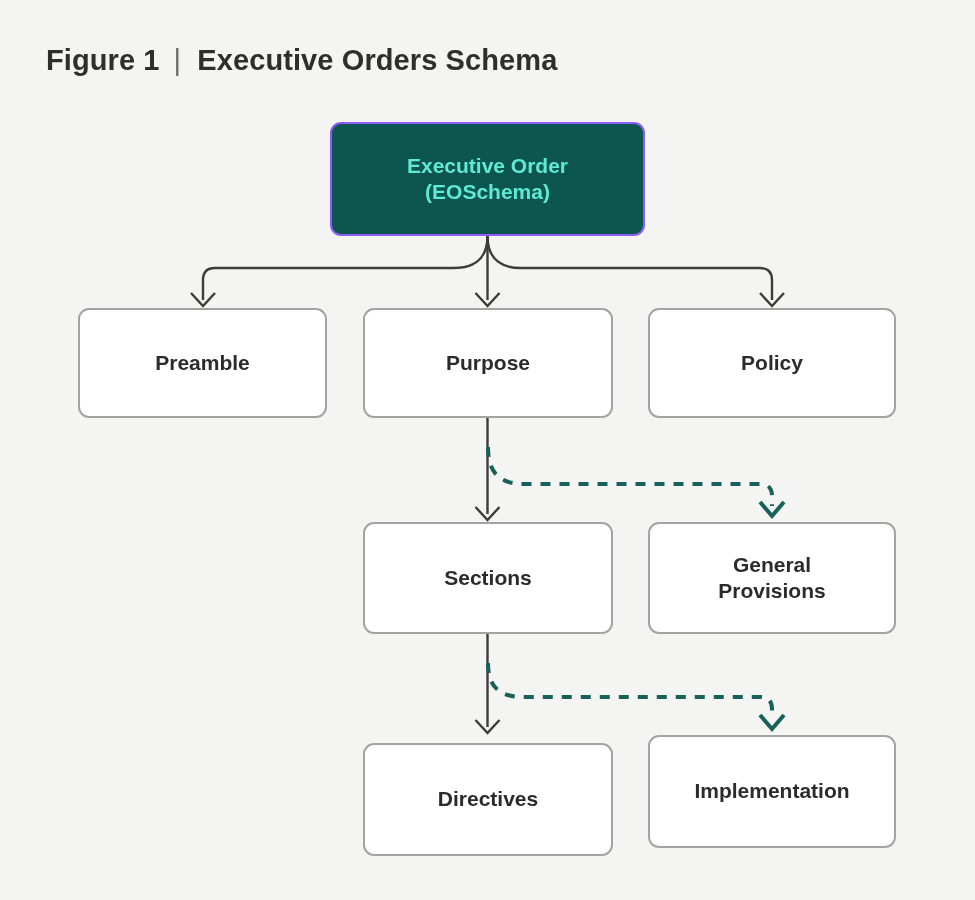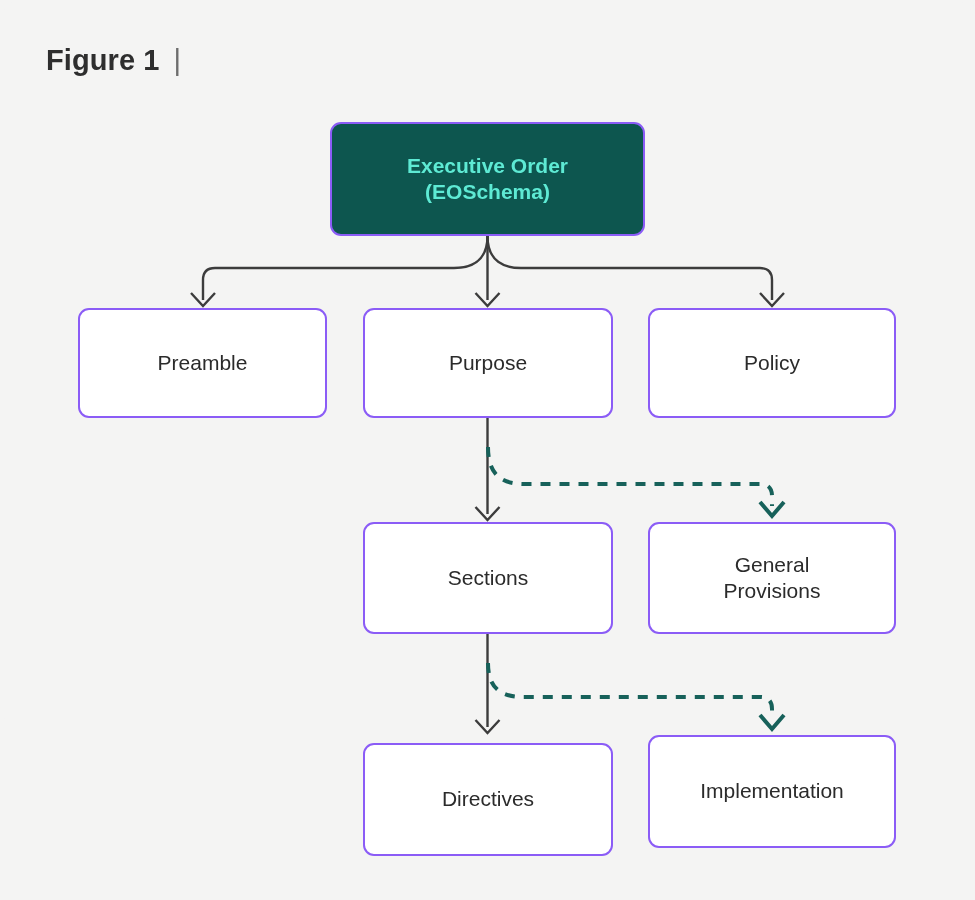--- a/index.html
+++ b/index.html
@@ -59,24 +59,24 @@
     box-sizing: border-box;
     border-radius: 11px;
     display: flex;
     align-items: center;
     justify-content: center;
     text-align: center;
     line-height: 1.24;
   }
   .node-plain {
     background: #ffffff;
-    border: 2px solid #8b5cf6;
+    border: 2px solid #a3a3a3;
     color: #2b2b2b;
     font-size: 21px;
-    font-weight: normal;
+    font-weight: bold;
   }
   .node-root {
     background: #0d564f;
     border: 2px solid #8b5cf6;
     color: #5eead4;
     font-size: 21px;
     font-weight: bold;
   }
   .node-label {
     display: block;
@@ -85,20 +85,21 @@
   }
 </style>
 </head>
 <body>
 
 <div id="figure-root">
 
   <div id="figure-title">
     <span class="fig-label">Figure 1</span>
     <span class="fig-sep">|</span>
+    <span class="fig-name">Executive Orders Schema</span>
   </div>
 
   <svg id="connector-layer" viewBox="0 0 975 900" width="975" height="900">
 
     <g fill="none" stroke="#3c3c3c" stroke-width="2.4" stroke-linecap="butt">
 
       <path d="M 487.5 236 C 487.5 262, 470 268, 454 268 L 215 268 Q 203 268 203 280 L 203 300"></path>
 
       <path d="M 487.5 236 C 487.5 262, 505 268, 521 268 L 760 268 Q 772 268 772 280 L 772 300"></path>
 

